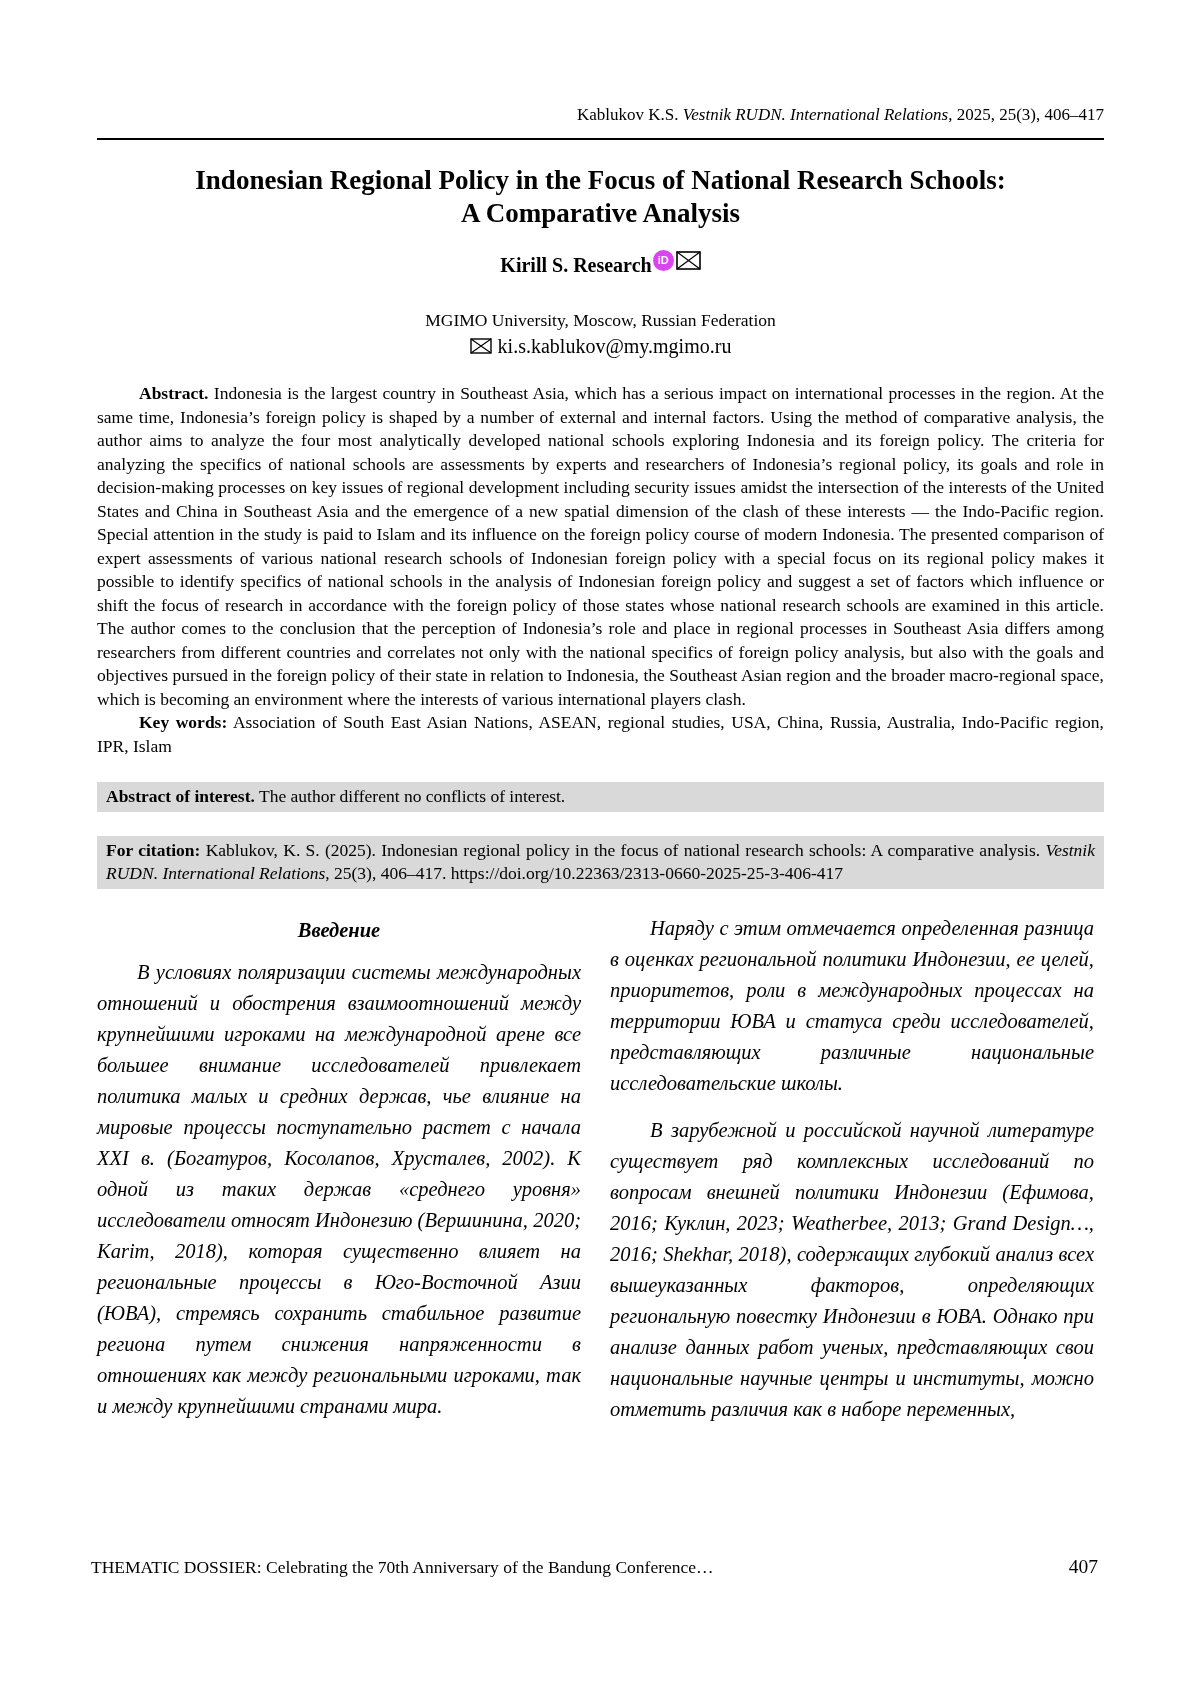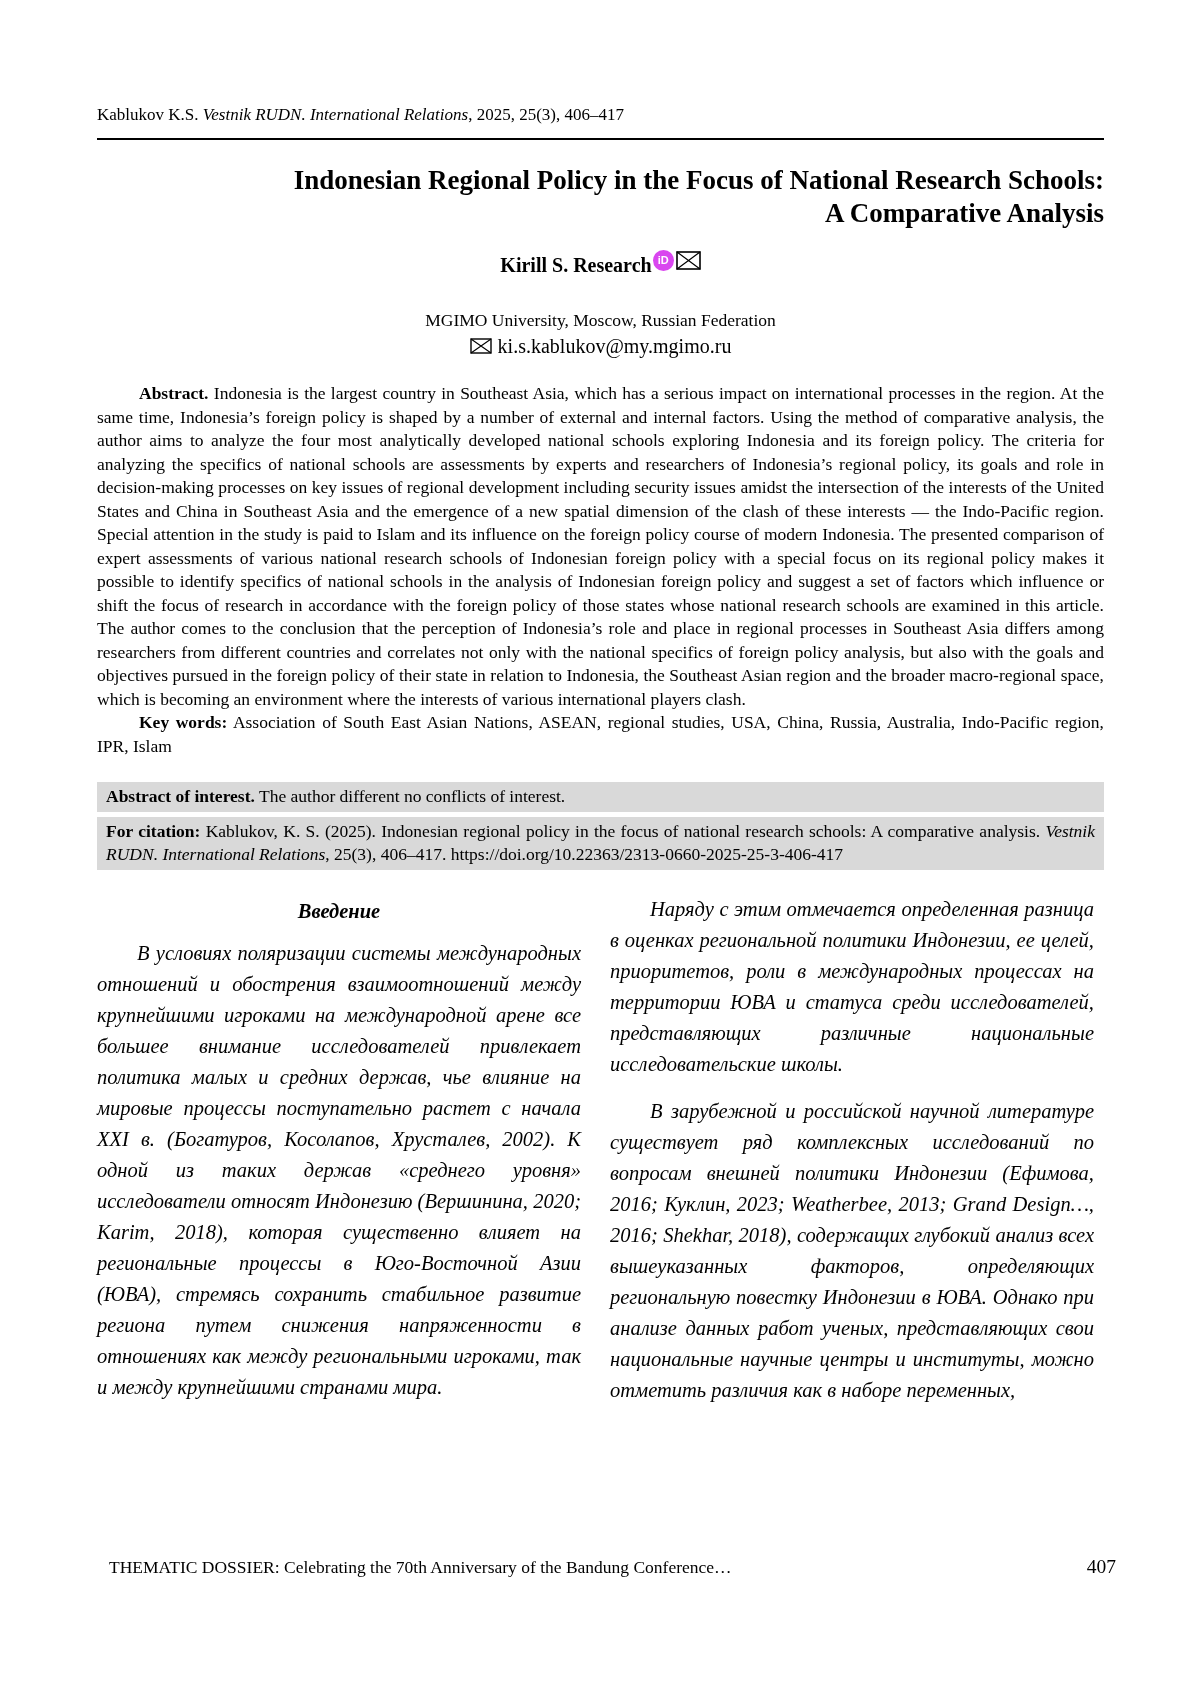--- a/index.html
+++ b/index.html
@@ -5,28 +5,28 @@
   html, body { margin: 0; padding: 0; }
   body {
     width: 1200px; height: 1698px;
     background: #ffffff; color: #000000;
     font-family: "Liberation Serif", "DejaVu Serif", serif;
     position: relative; overflow: hidden;
   }
   .content { position: absolute; left: 97px; top: 0; width: 1007px; }
 
   .running-header {
-    margin-top: 104px; text-align: left;
+    margin-top: 104px; text-align: right;
     font-size: 17px; line-height: 22px;
     padding-bottom: 12px; border-bottom: 2px solid #000;
   }
   .running-header i { font-style: italic; }
 
   .page-title {
-    margin-top: 24px; text-align: right;
+    margin-top: 24px; text-align: center;
     font-size: 27px; font-weight: bold; line-height: 1.22;
   }
 
   .author-line {
     margin-top: 22px; text-align: center;
     font-size: 20px; font-weight: bold; line-height: 26px;
   }
   .orcid-badge {
     display: inline-block; width: 21px; height: 21px; border-radius: 50%;
     background: #d946ef; color: #ffffff;
@@ -44,35 +44,35 @@
   .body-block { margin-top: 22px; }
   .just { text-align: justify; font-size: 17.5px; line-height: 23.5px; margin: 0; }
   .indent { text-indent: 42px; }
   .lead { font-weight: bold; }
 
   .graybox {
     background: #D9D9D9; padding: 3px 9px;
     font-size: 17.5px; line-height: 23.5px; text-align: justify;
   }
   .graybox.conflicts { margin-top: 24px; }
-  .graybox.citation { margin-top: 5px; }
+  .graybox.citation { margin-top: 24px; }
   .graybox i { font-style: italic; }
 
   .columns { margin-top: 24px; display: flex; gap: 29px; font-style: italic; }
   .col { width: 484px; font-size: 20.5px; line-height: 31px; text-align: justify; }
   .intro-heading {
     text-align: center; font-weight: bold; font-size: 20.5px;
     margin: 2px 0 11px 0;
   }
   .col p { margin: 0; }
   .col p.indent { text-indent: 40px; }
   .col p + p.indent { margin-top: 16px; }
 
   .footer {
-    position: absolute; left: 109px; top: 1556px; width: 1007px;
+    position: absolute; left: 91px; top: 1556px; width: 1007px;
     display: flex; justify-content: space-between; align-items: baseline;
   }
   .footer .dossier { font-size: 17.5px; }
   .footer .pagenum { font-size: 19.5px; }
 </style>
 </head>
 <body>
 
 <div class="content">
 

